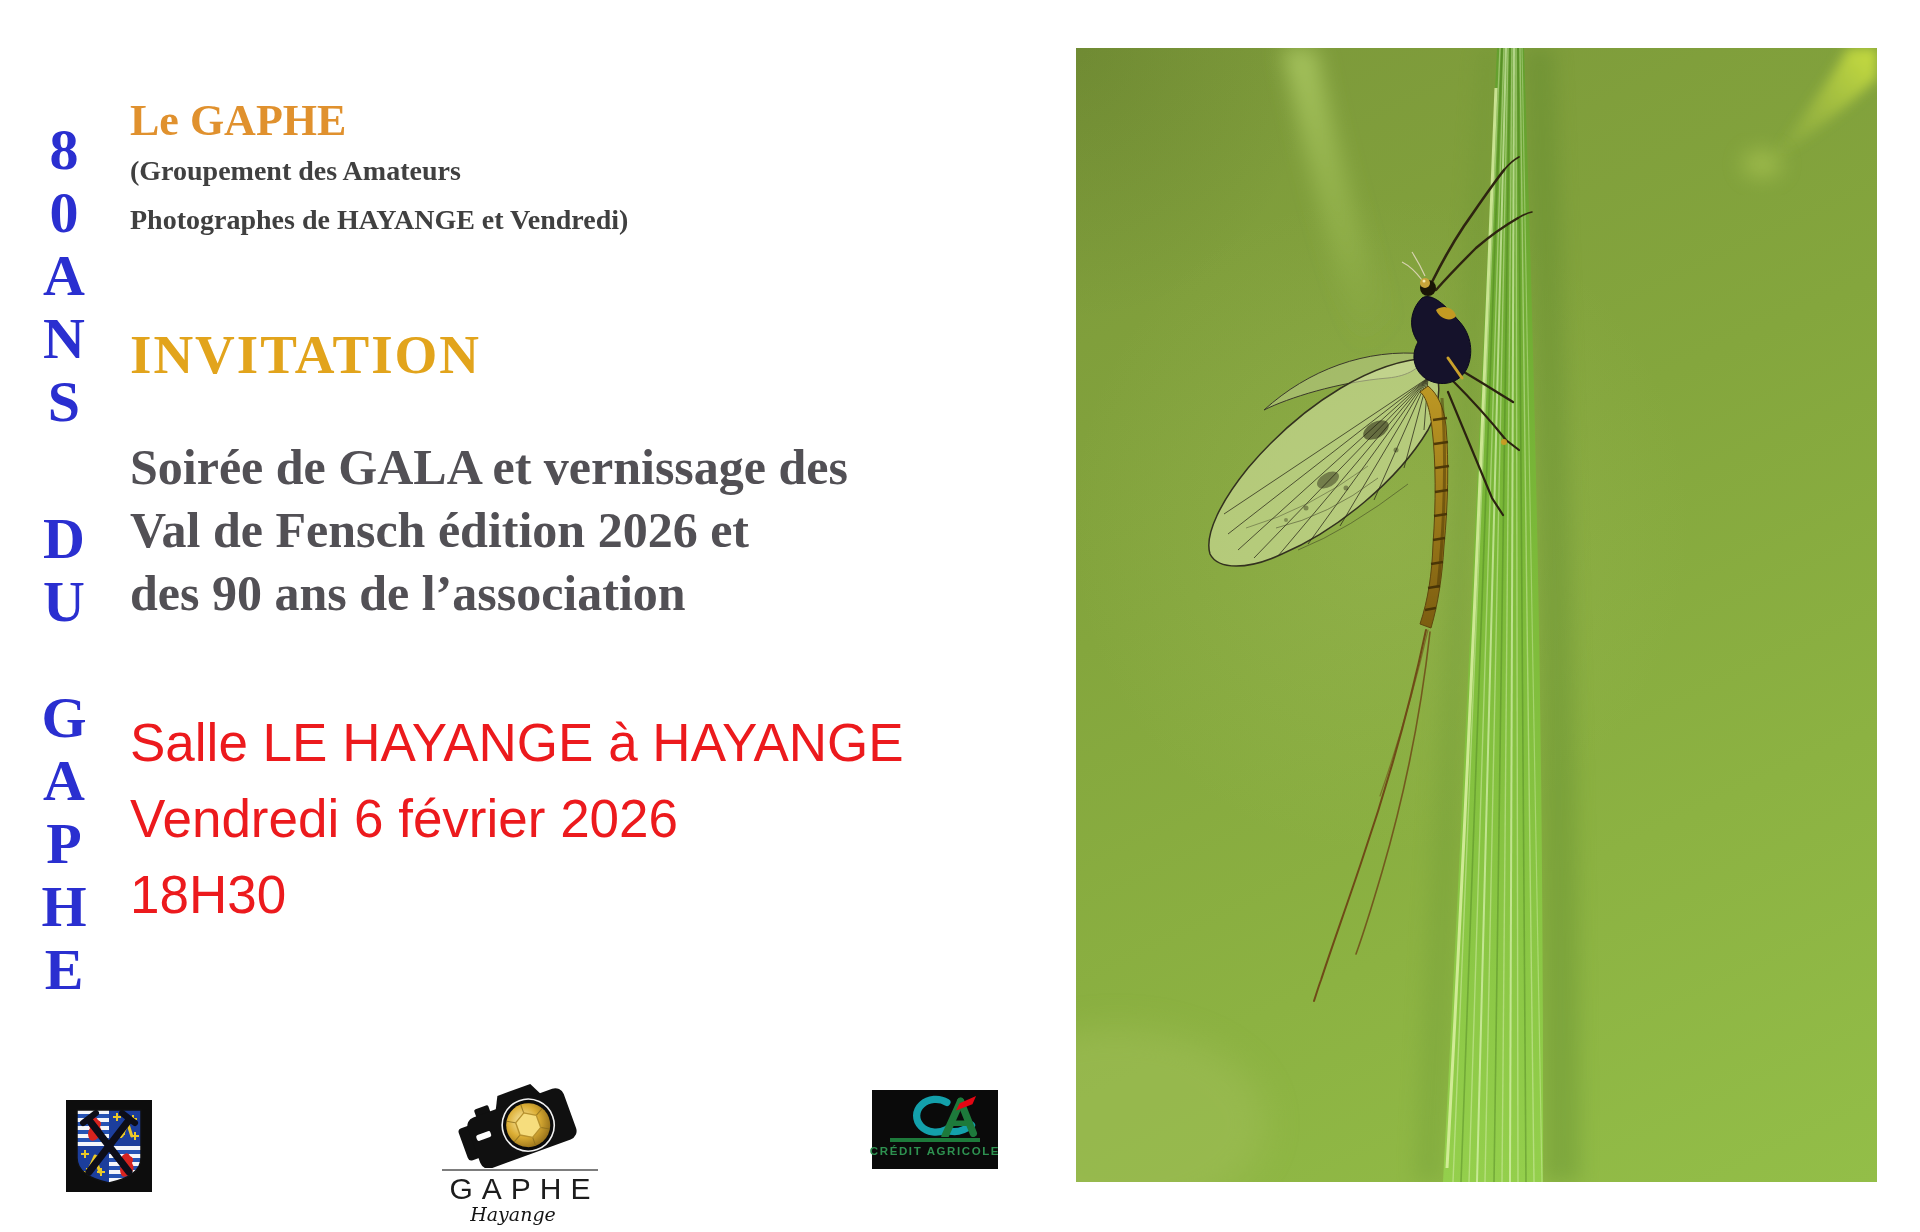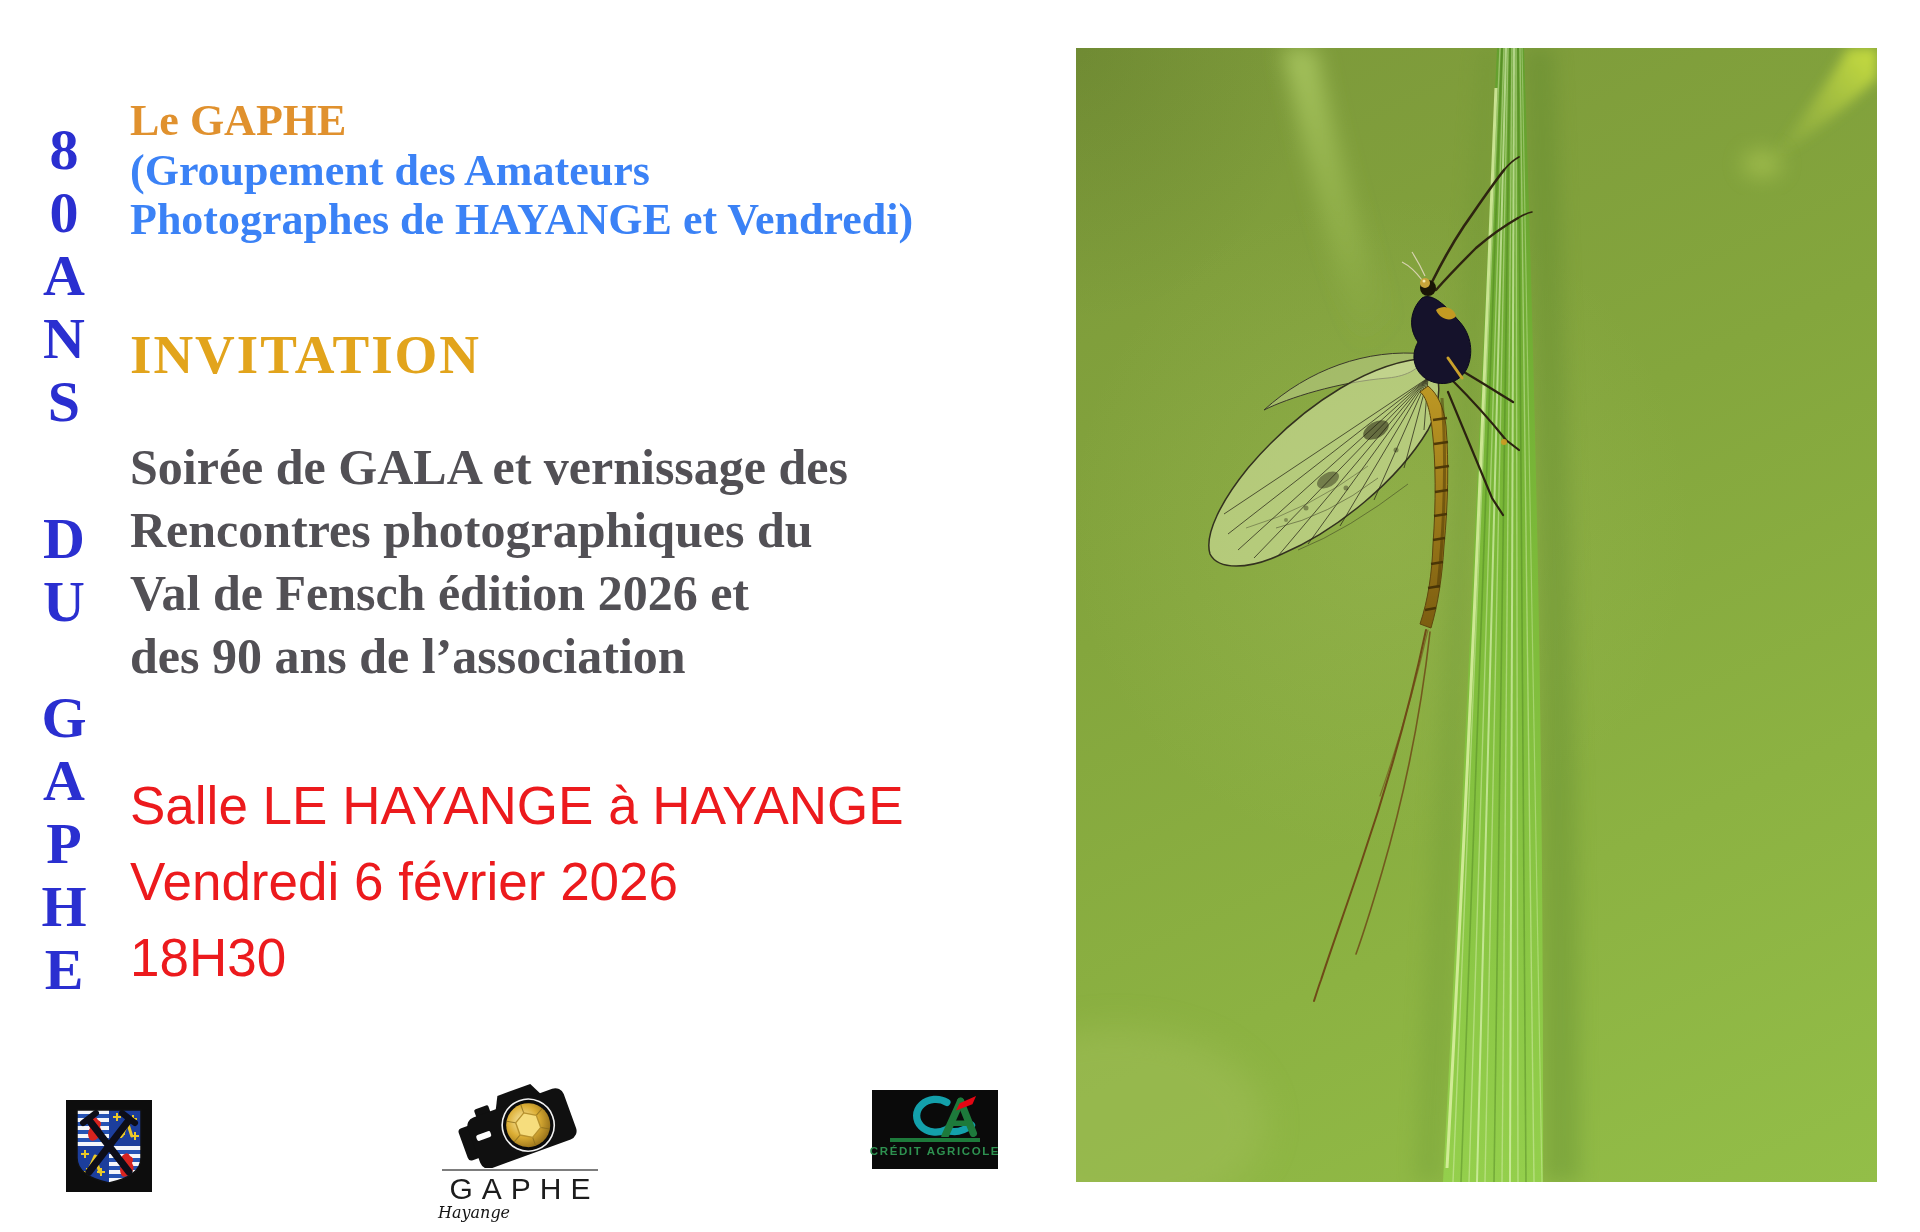--- a/index.html
+++ b/index.html
@@ -21,21 +21,21 @@
   .rail .word { display:flex; flex-direction:column; }
   .rail .word + .word.gap-lg { margin-top:74px; }
   .rail .word + .word.gap-md { margin-top:53px; }
   .rail .letter { line-height:63px; height:63px; }
 
   
   .content {
     position:absolute; left:130px; top:96px; width:800px;
   }
   .org-name  { font-size:44px; font-weight:bold; color:#e0912e; line-height:50px; }
-  .org-sub   { font-size:44px; font-weight:bold; color:#3b82f6; line-height:49px; }
+  .org-sub   { font-size:28px; font-weight:bold; color:#404040; line-height:49px; }
   .invitation {
     margin-top:82px;
     font-size:55px; font-weight:bold; color:#e2a41c;
     letter-spacing:2px; line-height:58px;
   }
   .event-block { margin-top:52px; font-size:50px; font-weight:bold; color:#525055; }
   .event-line  { line-height:63px; }
   .venue-block {
     margin-top:80px;
     font-family:"Liberation Sans", sans-serif;
@@ -52,21 +52,21 @@
   .gaphe-logo { position:absolute; left:438px; top:1078px; width:164px; text-align:center; }
   .camera-svg { width:152px; height:90px; display:block; margin:0 auto; }
   .gaphe-line { border-top:2px solid #7d7d7d; margin:1px 4px 0 4px; }
   .gaphe-word {
     font-family:"Liberation Sans", sans-serif;
     font-size:30px; font-weight:400; letter-spacing:9px; padding-left:9px;
     color:#1c1c1c; margin-top:1px; white-space:nowrap;
   }
   .gaphe-script {
     font-family:"DejaVu Serif", serif; font-style:italic;
-    font-size:16px; color:#141414; text-align:left; padding-right:14px; margin-top:-3px;
+    font-size:19px; color:#141414; text-align:center; padding-right:14px; margin-top:-3px;
   }
   .ca-logo {
     position:absolute; left:872px; top:1090px; width:126px; height:79px;
     background:#0a0a0a; box-sizing:border-box;
     display:flex; flex-direction:column; align-items:center; padding-top:5px;
   }
   .ca-svg { width:86px; height:42px; }
   .ca-bar { width:90px; height:4px; background:#1d7a3b; margin-top:1px; }
   .ca-word {
     font-family:"Liberation Sans", sans-serif;
@@ -111,21 +111,20 @@
 
 <div class="content">
   <div class="org-name">Le GAPHE</div>
   <div class="org-sub">(Groupement des Amateurs</div>
   <div class="org-sub">Photographes de HAYANGE et Vendredi)</div>
 
   <div class="invitation">INVITATION</div>
 
   <div class="event-block">
     <div class="event-line">Soirée de GALA et vernissage des</div>
-    <div class="event-line">Rencontres photographiques du</div>
     <div class="event-line">Val de Fensch édition 2026 et</div>
     <div class="event-line">des 90 ans de l’association</div>
   </div>
 
   <div class="venue-block">
     <div class="venue-line">Salle LE HAYANGE à HAYANGE</div>
     <div class="venue-line">Vendredi 6 février 2026</div>
     <div class="venue-line">18H30</div>
   </div>
 </div>

